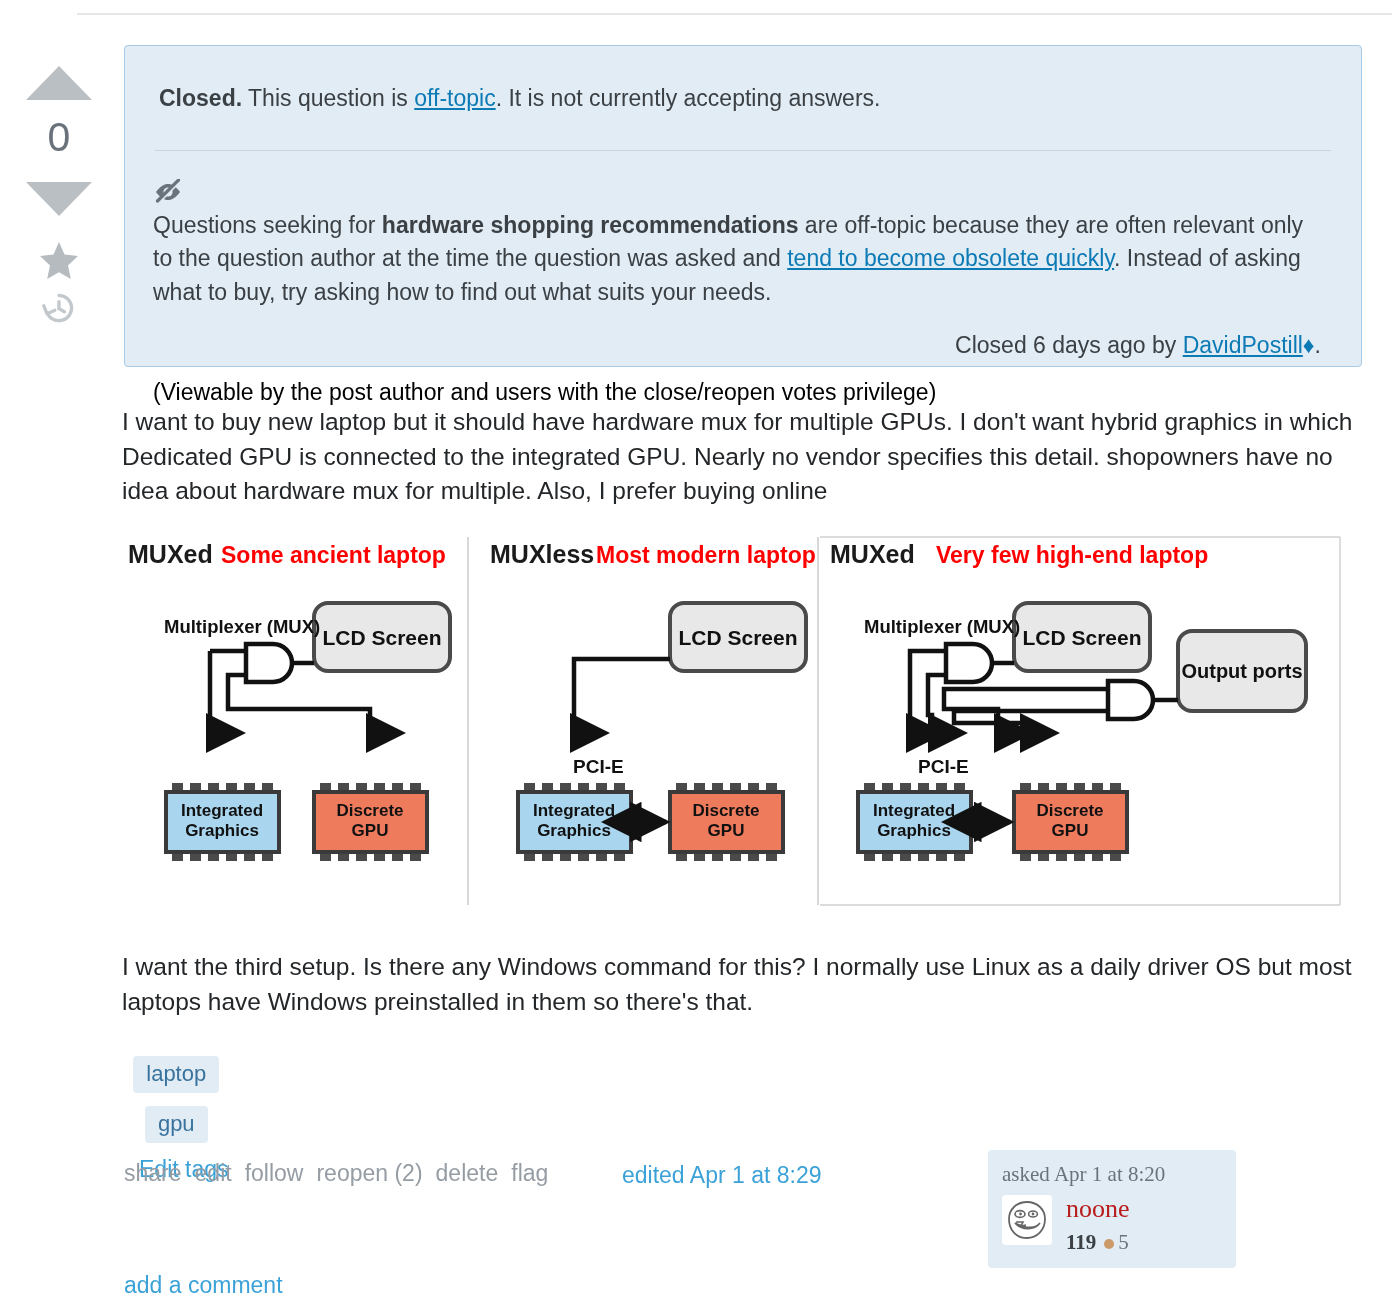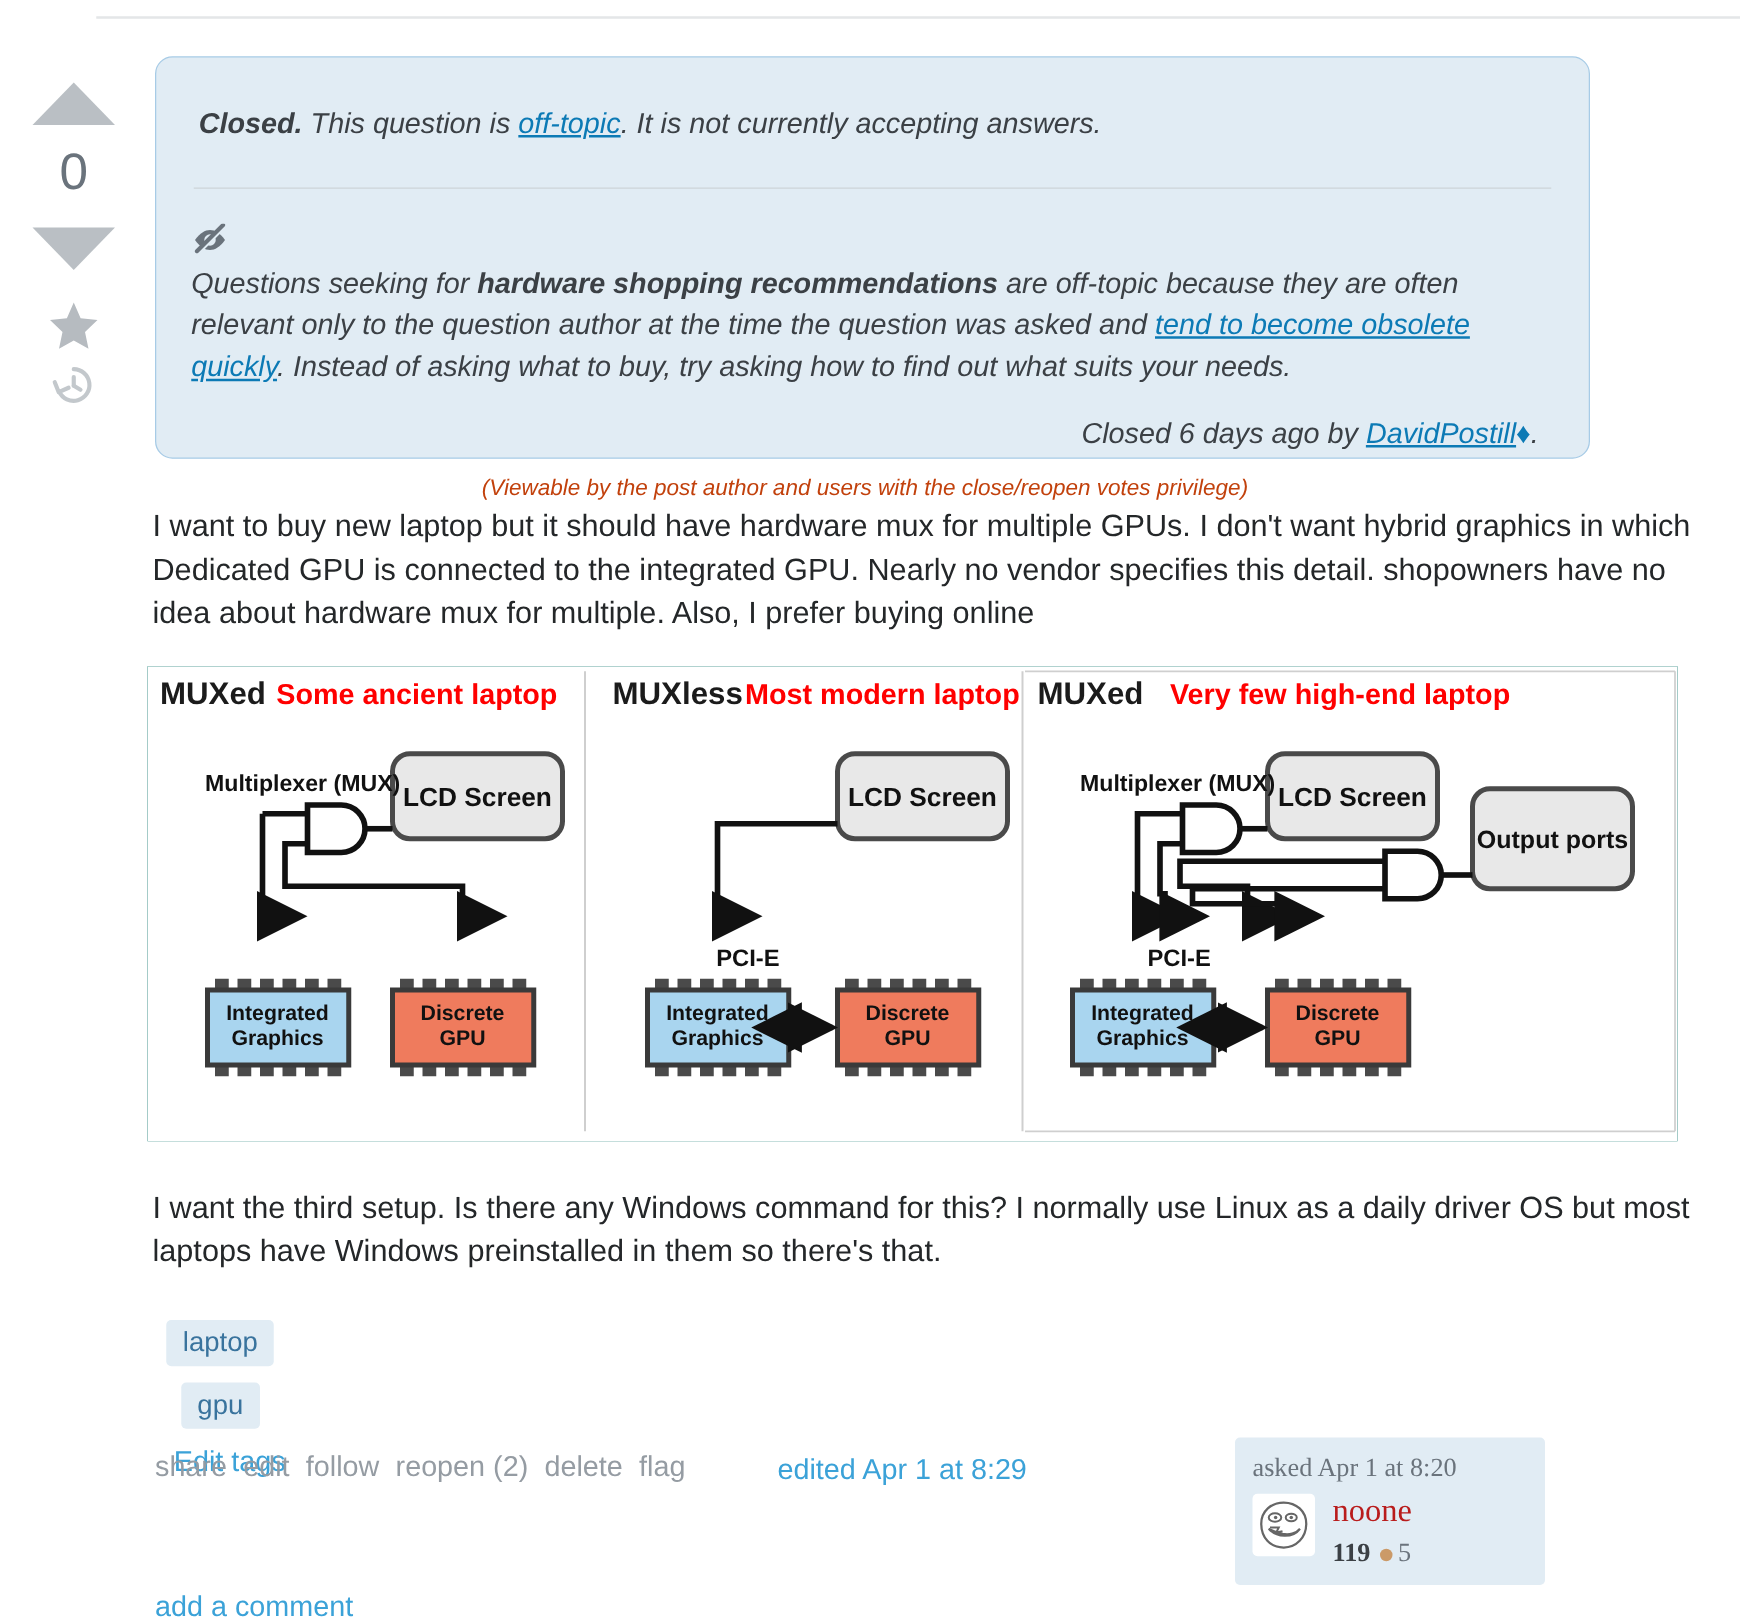--- a/index.html
+++ b/index.html
@@ -39,25 +39,24 @@
     display: flex; align-items: center; justify-content: center; cursor: pointer;
   }
   .hist-icon {
     margin-top: 6px; width: 40px; height: 40px;
     display: flex; align-items: center; justify-content: center; cursor: pointer;
   }
 
   
   .close-notice {
     position: absolute; left: 124px; top: 45px;
-    width: 1148px; height: 322px;
+    width: 1238px; height: 322px;
     background: #e1ecf4;
     border: 1px solid #a7cbe6;
-    border-radius: 14px;
-    font-style: italic;
+    border-radius: 4px;
   }
   .cn-head {
     padding: 38px 34px 0 34px;
     font-size: 23px; color: #3b4045; line-height: 1.3;
   }
   .cn-head b { font-weight: bold; }
   .cn-divider {
     margin: 36px 30px 0 30px; height: 1px; background: #cdd3d8;
   }
   .cn-body {
@@ -68,40 +67,40 @@
   }
   .cn-text { flex: 1 1 auto; }
   .cn-reason {
     font-size: 23px; color: #3b4045; line-height: 1.46;
   }
   .cn-reason b { font-weight: bold; }
   .cn-closedby {
     font-size: 23px; color: #3b4045; margin-top: 22px; text-align: right;
   }
   .cn-viewable {
-    font-size: 18px; color: #c2410c; margin-top: 20px; text-align: center;
+    font-size: 23px; color: #000000; margin-top: 20px;
   }
   a.link { color: #0c7ab5; text-decoration: none; }
   a.link.u { text-decoration: underline; }
   .diamond { color: #0c7ab5; }
 
   
   .post-body {
     position: absolute; left: 122px; top: 405px; width: 1245px;
   }
   .para {
     font-size: 24.5px; color: #242729; line-height: 1.41;
     margin: 0;
   }
   .para2 { position: absolute; left: 122px; top: 950px; width: 1250px; }
 
   
   .figure {
     position: absolute; left: 118px; top: 533px;
-    width: 1224px; height: 380px; background: #0f766e;
+    width: 1224px; height: 380px; background: #a16207;
   }
   .fig-svg { display: block; }
 
   
   .tags {
     position: absolute; left: 124px; top: 1056px;
     display: flex; align-items: center; gap: 13px; flex-direction: column;
   }
   .tag {
     background: #e1ecf4; color: #39739d;

